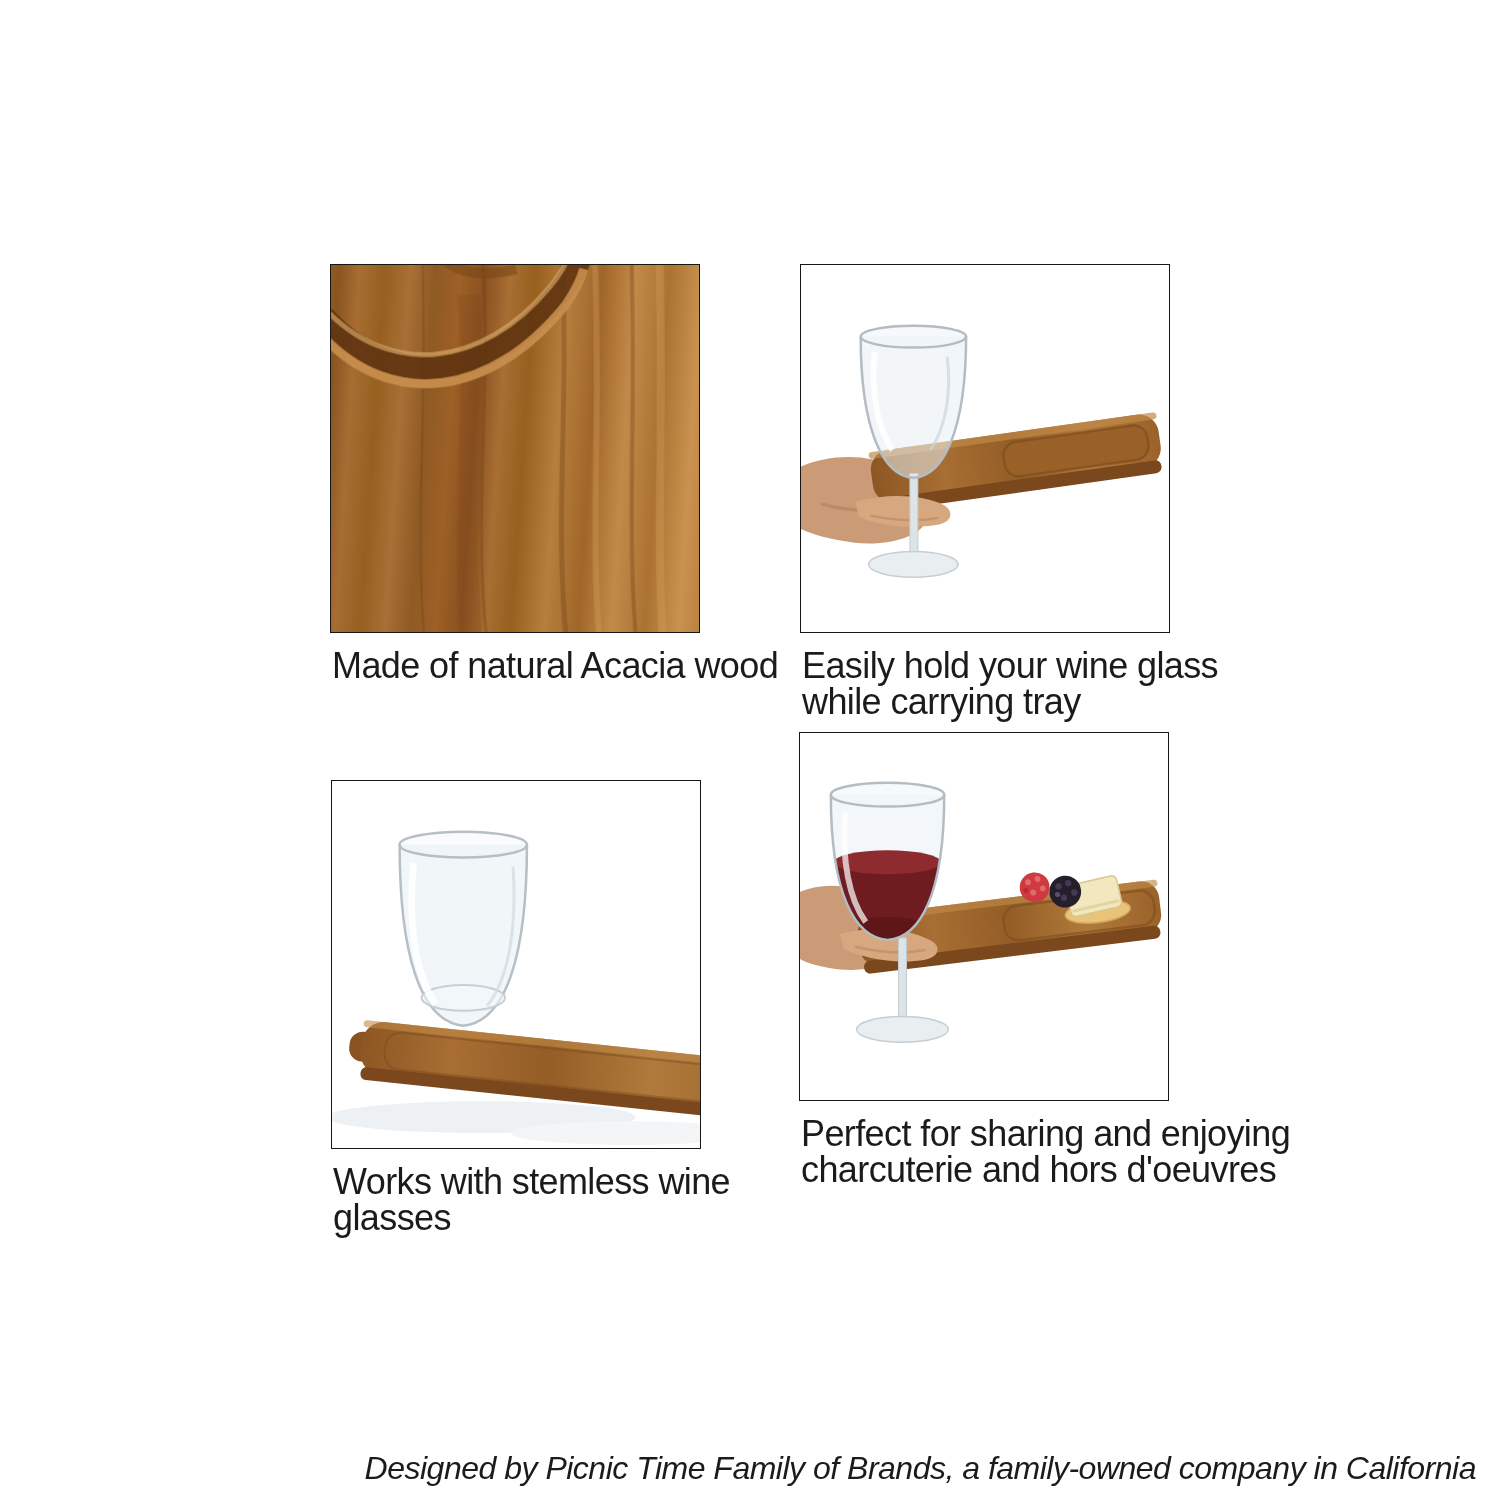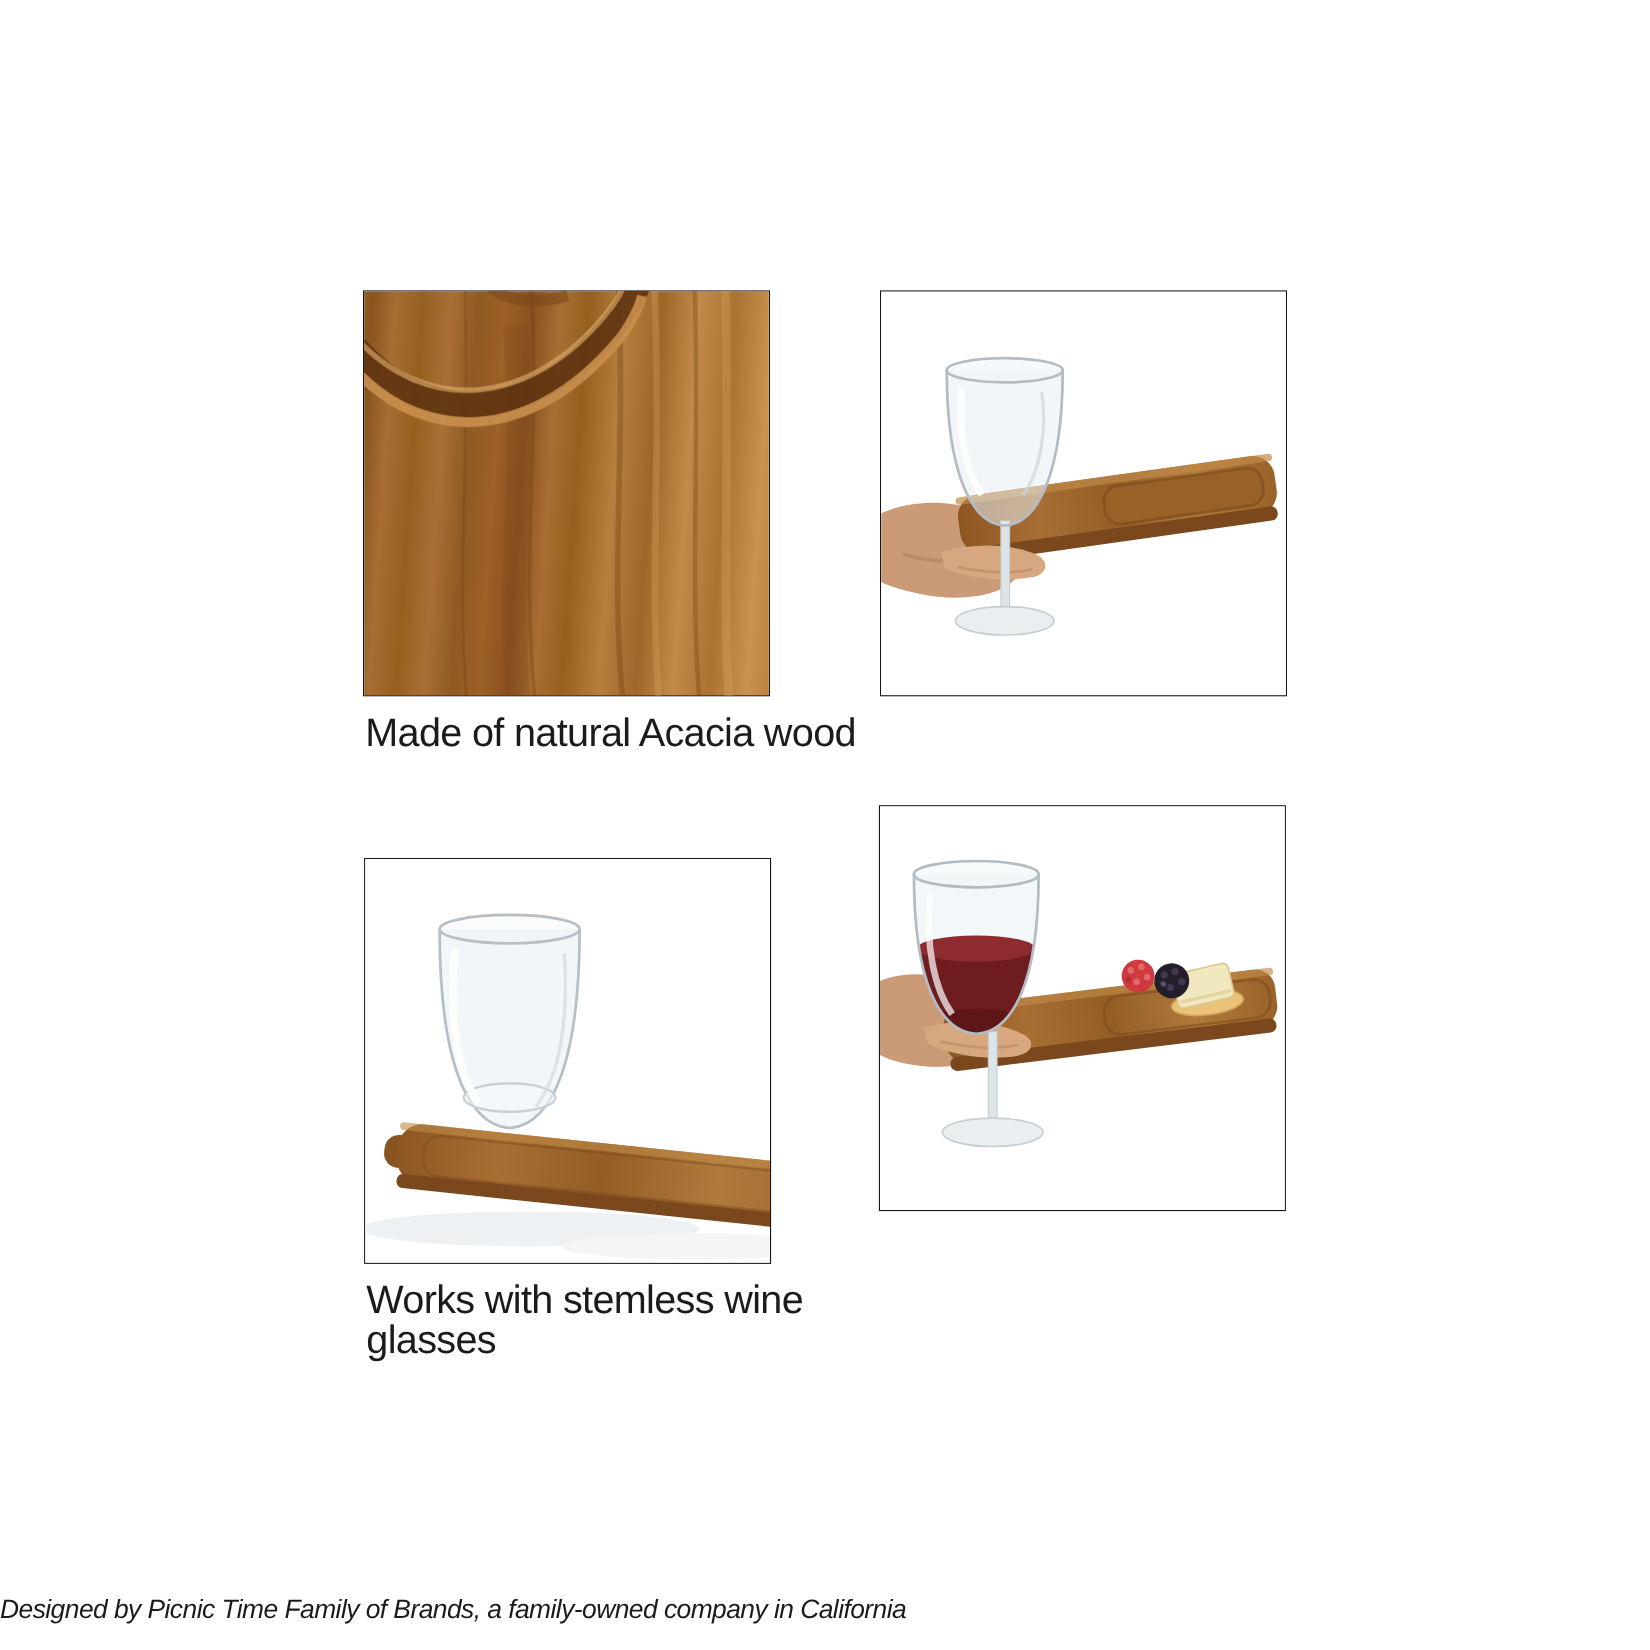--- a/index.html
+++ b/index.html
@@ -26,23 +26,23 @@
     letter-spacing:-0.6px;
     color:#1b1b1b;
     white-space:pre-line;
   }
   #tile-wood{left:330px;top:264px;}
   #tile-hold{left:800px;top:264px;}
   #tile-stemless{left:331px;top:732px;margin-top:48px;}
   #tile-charcuterie{left:799px;top:732px;}
   .footer{
     position:absolute;left:0;top:1450px;width:1476px;
-    text-align:left;
+    text-align:right;
     font-style:italic;
-    font-size:24px;
+    font-size:32px;
     letter-spacing:-0.5px;
     color:#1b1b1b;
   }
 </style>
 </head>
 <body>
 
 <figure class="tile" id="tile-wood">
   <div class="photo">
     <svg viewBox="0 0 370 369" preserveAspectRatio="none">
@@ -116,20 +116,22 @@
       <g>
         <rect x="109.5" y="210" width="8" height="88" fill="#dde4e8" stroke="#c3cbd1" stroke-width="1"></rect>
         <ellipse cx="113" cy="301" rx="45" ry="13" fill="#e9eef1" stroke="#c6ced4" stroke-width="1.5"></ellipse>
         <path d="M60,72 C60,167 83,212 113,214 C143,212 166,167 166,72" fill="rgba(231,238,242,0.55)" stroke="#b3bcc3" stroke-width="2.5"></path>
         <ellipse cx="113" cy="72" rx="53" ry="11" fill="rgba(238,244,247,0.5)" stroke="#b3bcc3" stroke-width="2.5"></ellipse>
         <path d="M74,88 C70,132 78,166 92,186" stroke="#ffffff" stroke-width="6" fill="none" opacity="0.85"></path>
         <path d="M147,92 C152,132 144,166 130,186" stroke="#cdd6dc" stroke-width="3" fill="none" opacity="0.7"></path>
       </g>
     </svg>
   </div>
+  <figcaption class="caption">Easily hold your wine glass
+while carrying tray</figcaption>
 </figure>
 
 <figure class="tile" id="tile-stemless">
   <div class="photo">
     <svg viewBox="0 0 370 369" preserveAspectRatio="none">
       <defs>
         <linearGradient id="t3" x1="0" y1="0" x2="1" y2="0">
           <stop offset="0" stop-color="#8d5623"></stop>
             <stop offset="0.22" stop-color="#a86e33"></stop>
           <stop offset="0.45" stop-color="#935d26"></stop>
@@ -214,15 +216,17 @@
           <rect x="22" y="128" width="135" height="85" fill="#6e1c20"></rect>
           <ellipse cx="88" cy="196" rx="42" ry="11" fill="#5a1518" opacity="0.8"></ellipse>
           <ellipse cx="88" cy="130" rx="54" ry="12" fill="#8d2b2e"></ellipse>
         </g>
         <path d="M31,62 C31,162 55,206 88,208 C121,206 145,162 145,62" fill="none" stroke="#b3bcc3" stroke-width="2.5"></path>
         <ellipse cx="88" cy="62" rx="57" ry="12" fill="rgba(238,244,247,0.45)" stroke="#b3bcc3" stroke-width="2.5"></ellipse>
         <path d="M46,80 C41,128 50,168 66,190" stroke="#ffffff" stroke-width="6" fill="none" opacity="0.7"></path>
       </g>
     </svg>
   </div>
+  <figcaption class="caption">Perfect for sharing and enjoying
+charcuterie and hors d'oeuvres</figcaption>
 </figure>
 
 <div class="footer">Designed by Picnic Time Family of Brands, a family-owned company in California</div>
 
 </body></html>

